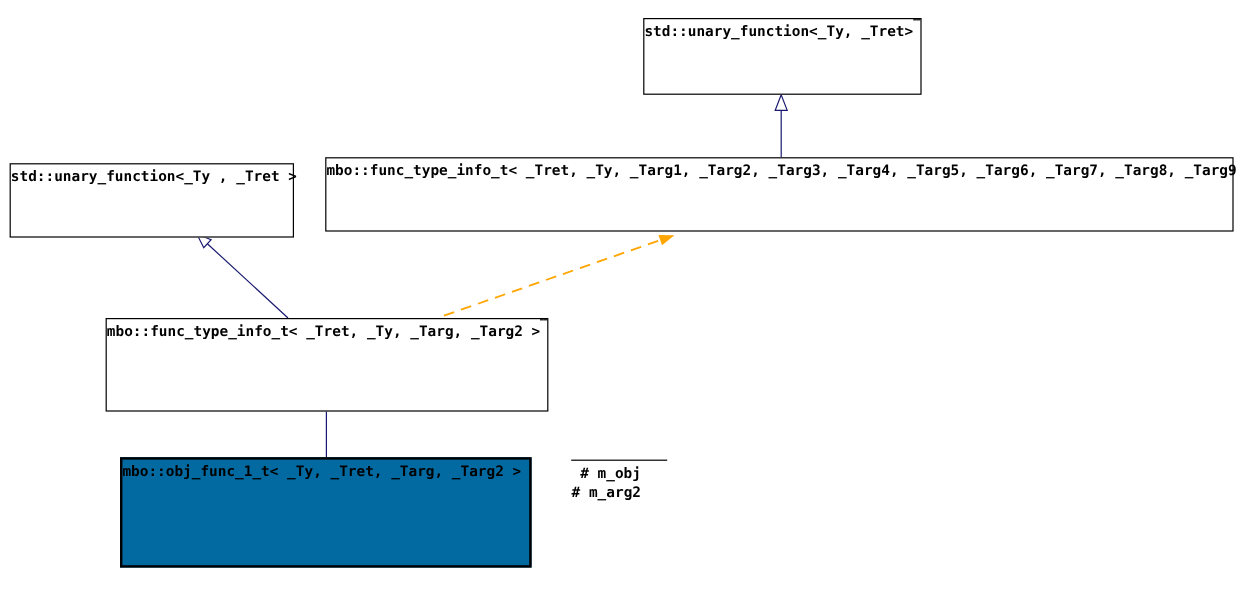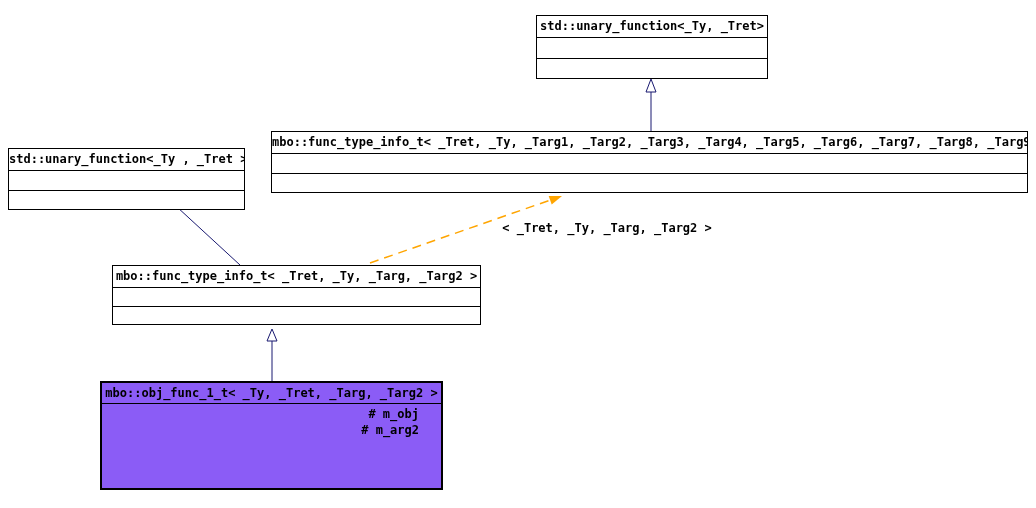--- a/index.html
+++ b/index.html
@@ -4,34 +4,34 @@
 <style>
   html,body{margin:0;padding:0;background:#ffffff;}
   .canvas{
     position:relative;width:1036px;height:508px;background:#ffffff;
     font-family:"DejaVu Sans Mono", monospace;font-weight:bold;
     font-size:12px;color:#000;overflow:hidden;
   }
   .edges{position:absolute;left:0;top:0;width:1036px;height:508px;}
   .node{
     position:absolute;background:#ffffff;border:1px solid #000000;
-    box-sizing:border-box;display:flex;flex-direction:column;
+    box-sizing:border-box;display:flex;flex-direction:row;
   }
   .node .title{
     height:21px;line-height:21px;text-align:center;
     white-space:nowrap;overflow:hidden;flex:0 0 auto;
   }
   .node .row{flex:1 1 auto;border-top:1px solid #000000;}
   #node-top   {left:536px;top:15px; width:232px;height:64px;}
-  #node-left  {left:8px;  top:148px;width:237px;height:62px;}
+  #node-left  {left:8px;  top:136px;width:237px;height:62px;}
   #node-wide  {left:271px;top:131px;width:757px;height:62px;}
-  #node-middle{left:88px; top:265px;width:369px;height:60px;margin-left:24px;}
+  #node-middle{left:88px; top:265px;width:369px;height:78px;}
   #node-gray{
-    left:100px;top:381px;width:343px;height:109px;
-    background:#8b5cf6;border-width:2px;
+    left:100px;top:381px;width:343px;height:92px;
+    background:#0369a1;border-width:2px;gap:42px;
   }
   #node-gray .title{height:20px;line-height:20px;}
   #node-gray .section{border-top:1px solid #000000;padding:2px 22px 2px 0;}
   #node-gray .section.methods{flex:1 1 auto;overflow:hidden;}
   .m-line{height:16px;line-height:16px;text-align:right;white-space:nowrap;}
   .edge-label{
     position:absolute;left:499px;top:221px;width:216px;height:14px;
     line-height:14px;text-align:center;white-space:nowrap;
   }
 </style>
@@ -88,15 +88,14 @@
   </div>
 
   <div class="node" id="node-gray">
     <div class="title">mbo::obj_func_1_t&lt; _Ty, _Tret, _Targ, _Targ2 &gt;</div>
     <div class="section attrs">
       <div class="m-line"># m_obj</div>
       <div class="m-line"># m_arg2</div>
     </div>
   </div>
 
-  <div class="edge-label">&lt; _Tret, _Ty, _Targ, _Targ2 &gt;</div>
 
 </div>
 
 </body></html>

